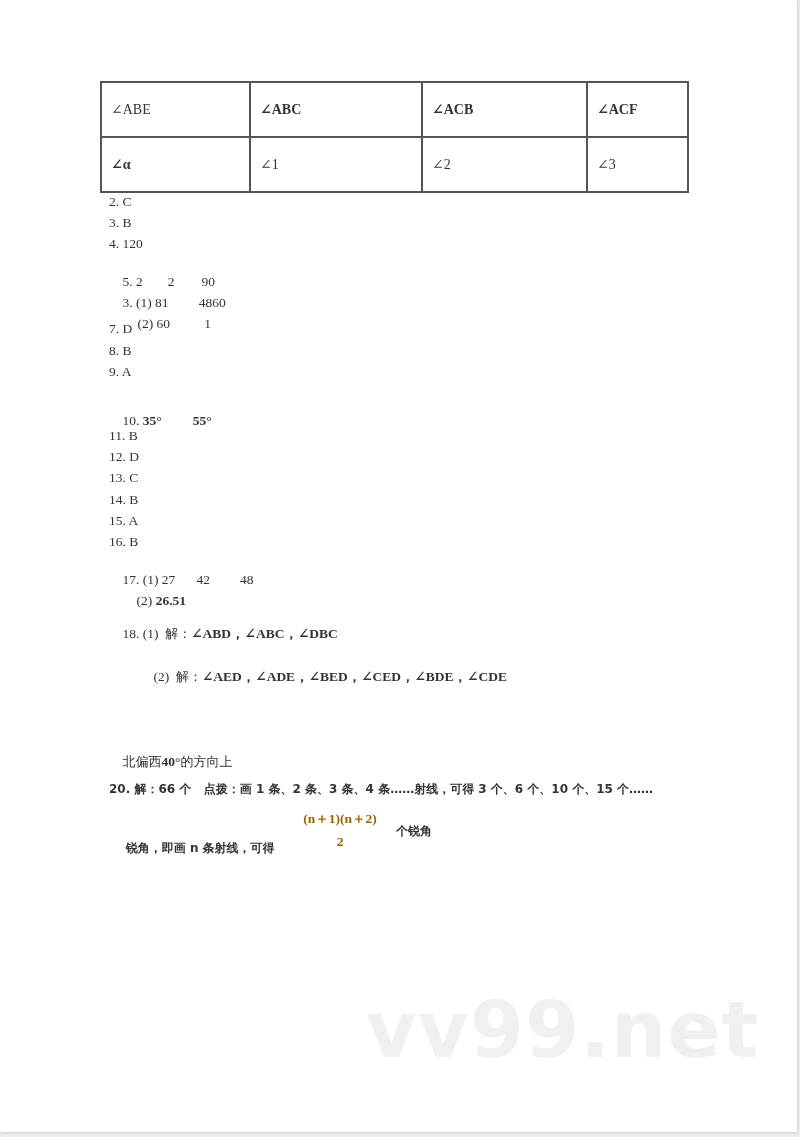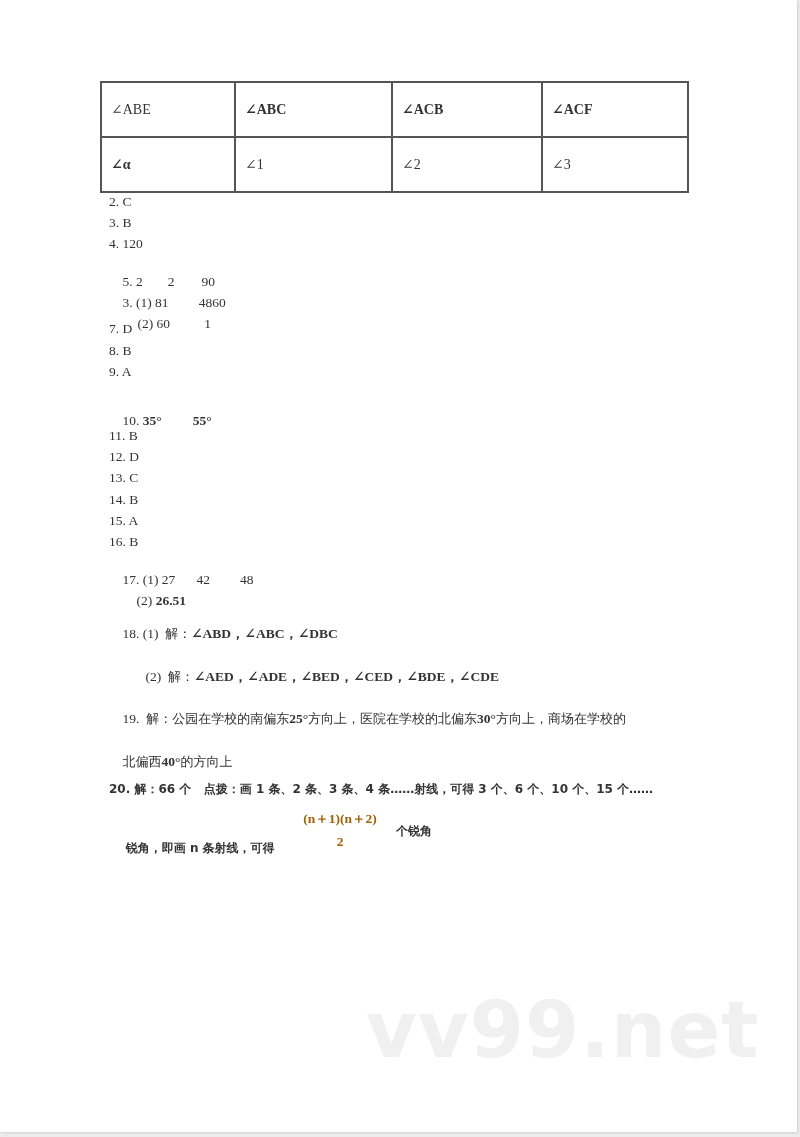--- a/index.html
+++ b/index.html
@@ -29,21 +29,21 @@
       left: 100px;
       top: 81px;
       width: 589px;
       height: 108px;
       border-collapse: collapse;
       table-layout: fixed;
     }
     .answer-table td {
       border: 2px solid #555;
       font-size: 14px;
-      padding: 0 1px 0 9px;
+      padding: 0 16px 0 9px;
       height: 53px;
       vertical-align: middle;
       color: #333;
     }
     .answer-table .bold { font-weight: bold; border-radius: 11px; }
     .line {
       position: absolute;
       left: 109px;
       font-size: 13.5px;
       white-space: pre;
@@ -127,27 +127,24 @@
   <div class="line" style="top:556px">
     <span>17. (1) 27</span><span class="gap" style="width:21px"></span><span>42</span><span class="gap" style="width:30px"></span><span>48</span>
   </div>
   <div class="line" style="top:577px; left:123px">
     <span>(2)</span> <span class="b">26.51</span>
   </div>
 
   <div class="line" style="top:610px">
     <span>18. (1)</span>  <span class="cjk">解：</span><span class="b">∠ABD，∠ABC，∠DBC</span>
   </div>
-  <div class="line" style="top:653px; left:132px">
+  <div class="line" style="top:653px; left:140px">
     <span>(2)</span>  <span class="cjk">解：</span><span class="b">∠AED，∠ADE，∠BED，∠CED，∠BDE，∠CDE</span>
   </div>
 
-  <div class="line" style="top:695px">
-    <span>19.</span>  <span class="cjk">解：公园在学校的南偏东</span><span class="b">25°</span><span class="cjk">方向上，医院在学校的北偏东</span><span class="b">30°</span><span class="cjk">方向上，商场在学校的</span>
-  </div>
   <div class="line" style="top:738px">
     <span class="cjk">北偏西</span><span class="b">40°</span><span class="cjk">的方向上</span>
   </div>
 
   <div class="line cjk" style="top:781px; font-size:12px; font-weight:bold">20. 解：66 个   点拨：画 1 条、2 条、3 条、4 条……射线，可得 3 个、6 个、10 个、15 个……</div>
   <div class="line cjk" style="top:824px; font-size:12px; font-weight:bold">
     <span>锐角，即画 n 条射线，可得</span>
   </div>
   <div class="frac" style="left:290px; top:810px; width:100px">(n＋1)(n＋2)</div>
   <div class="frac" style="left:290px; top:834px; width:100px">2</div>

